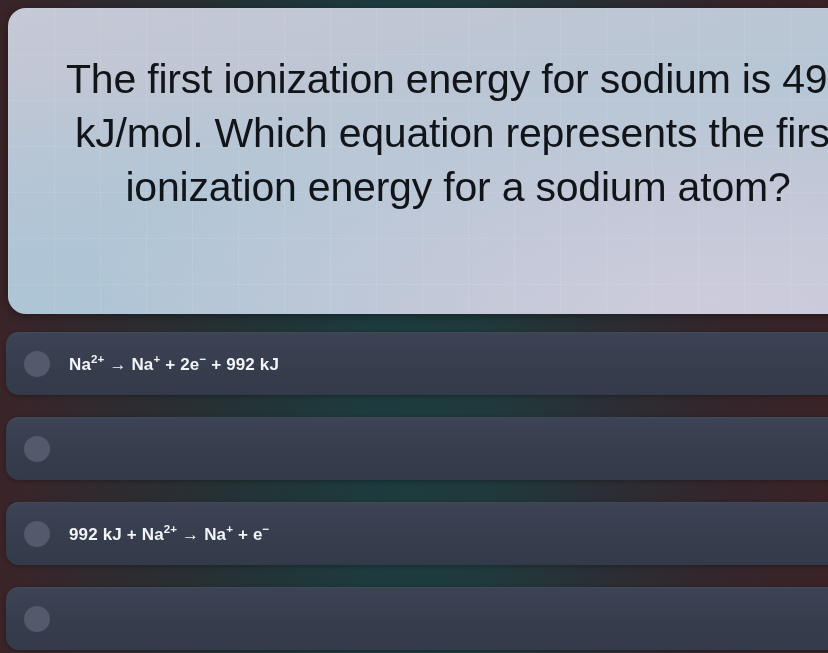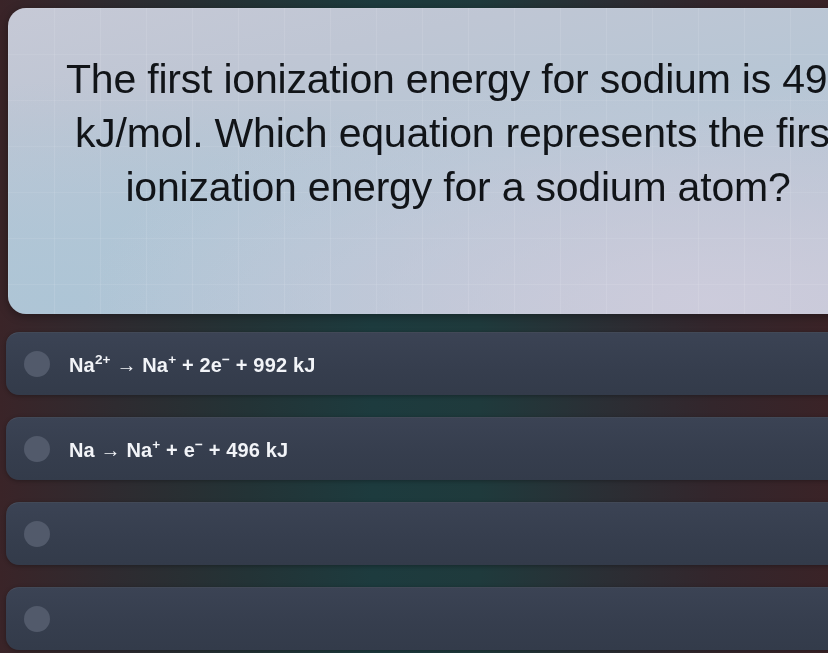--- a/index.html
+++ b/index.html
@@ -108,21 +108,21 @@
     width: 26px;
     height: 26px;
     margin-left: 18px;
     border-radius: 50%;
     background: #525a6b;
   }
 
   .option-label {
     margin-left: 19px;
     color: #f2f4f8;
-    font-size: 20px;
+    font-size: 17px;
     font-weight: 600;
     letter-spacing: 0.15px;
     white-space: nowrap;
   }
 
   .option-label sup, .option-label sub {
     font-size: 0.68em;
     font-weight: 700;
   }
   .option-label sup { vertical-align: super; }
@@ -136,24 +136,24 @@
 
 <div id="options">
 
   <div class="option-card">
     <span class="option-radio"></span>
     <span class="option-label">Na<sup>2+</sup> → Na<sup>+</sup> + 2e<sup>−</sup> + 992 kJ</span>
   </div>
 
   <div class="option-card">
     <span class="option-radio"></span>
-    <span class="option-label">Na → Na<sup>+</sup> + e<sup>−</sup> + 496 kJ</span>
   </div>
 
   <div class="option-card">
     <span class="option-radio"></span>
+    <span class="option-label">992 kJ + Na<sup>2+</sup> → Na<sup>+</sup> + e<sup>−</sup></span>
   </div>
 
   <div class="option-card">
     <span class="option-radio"></span>
   </div>
 
 </div>
 
 </body></html>

